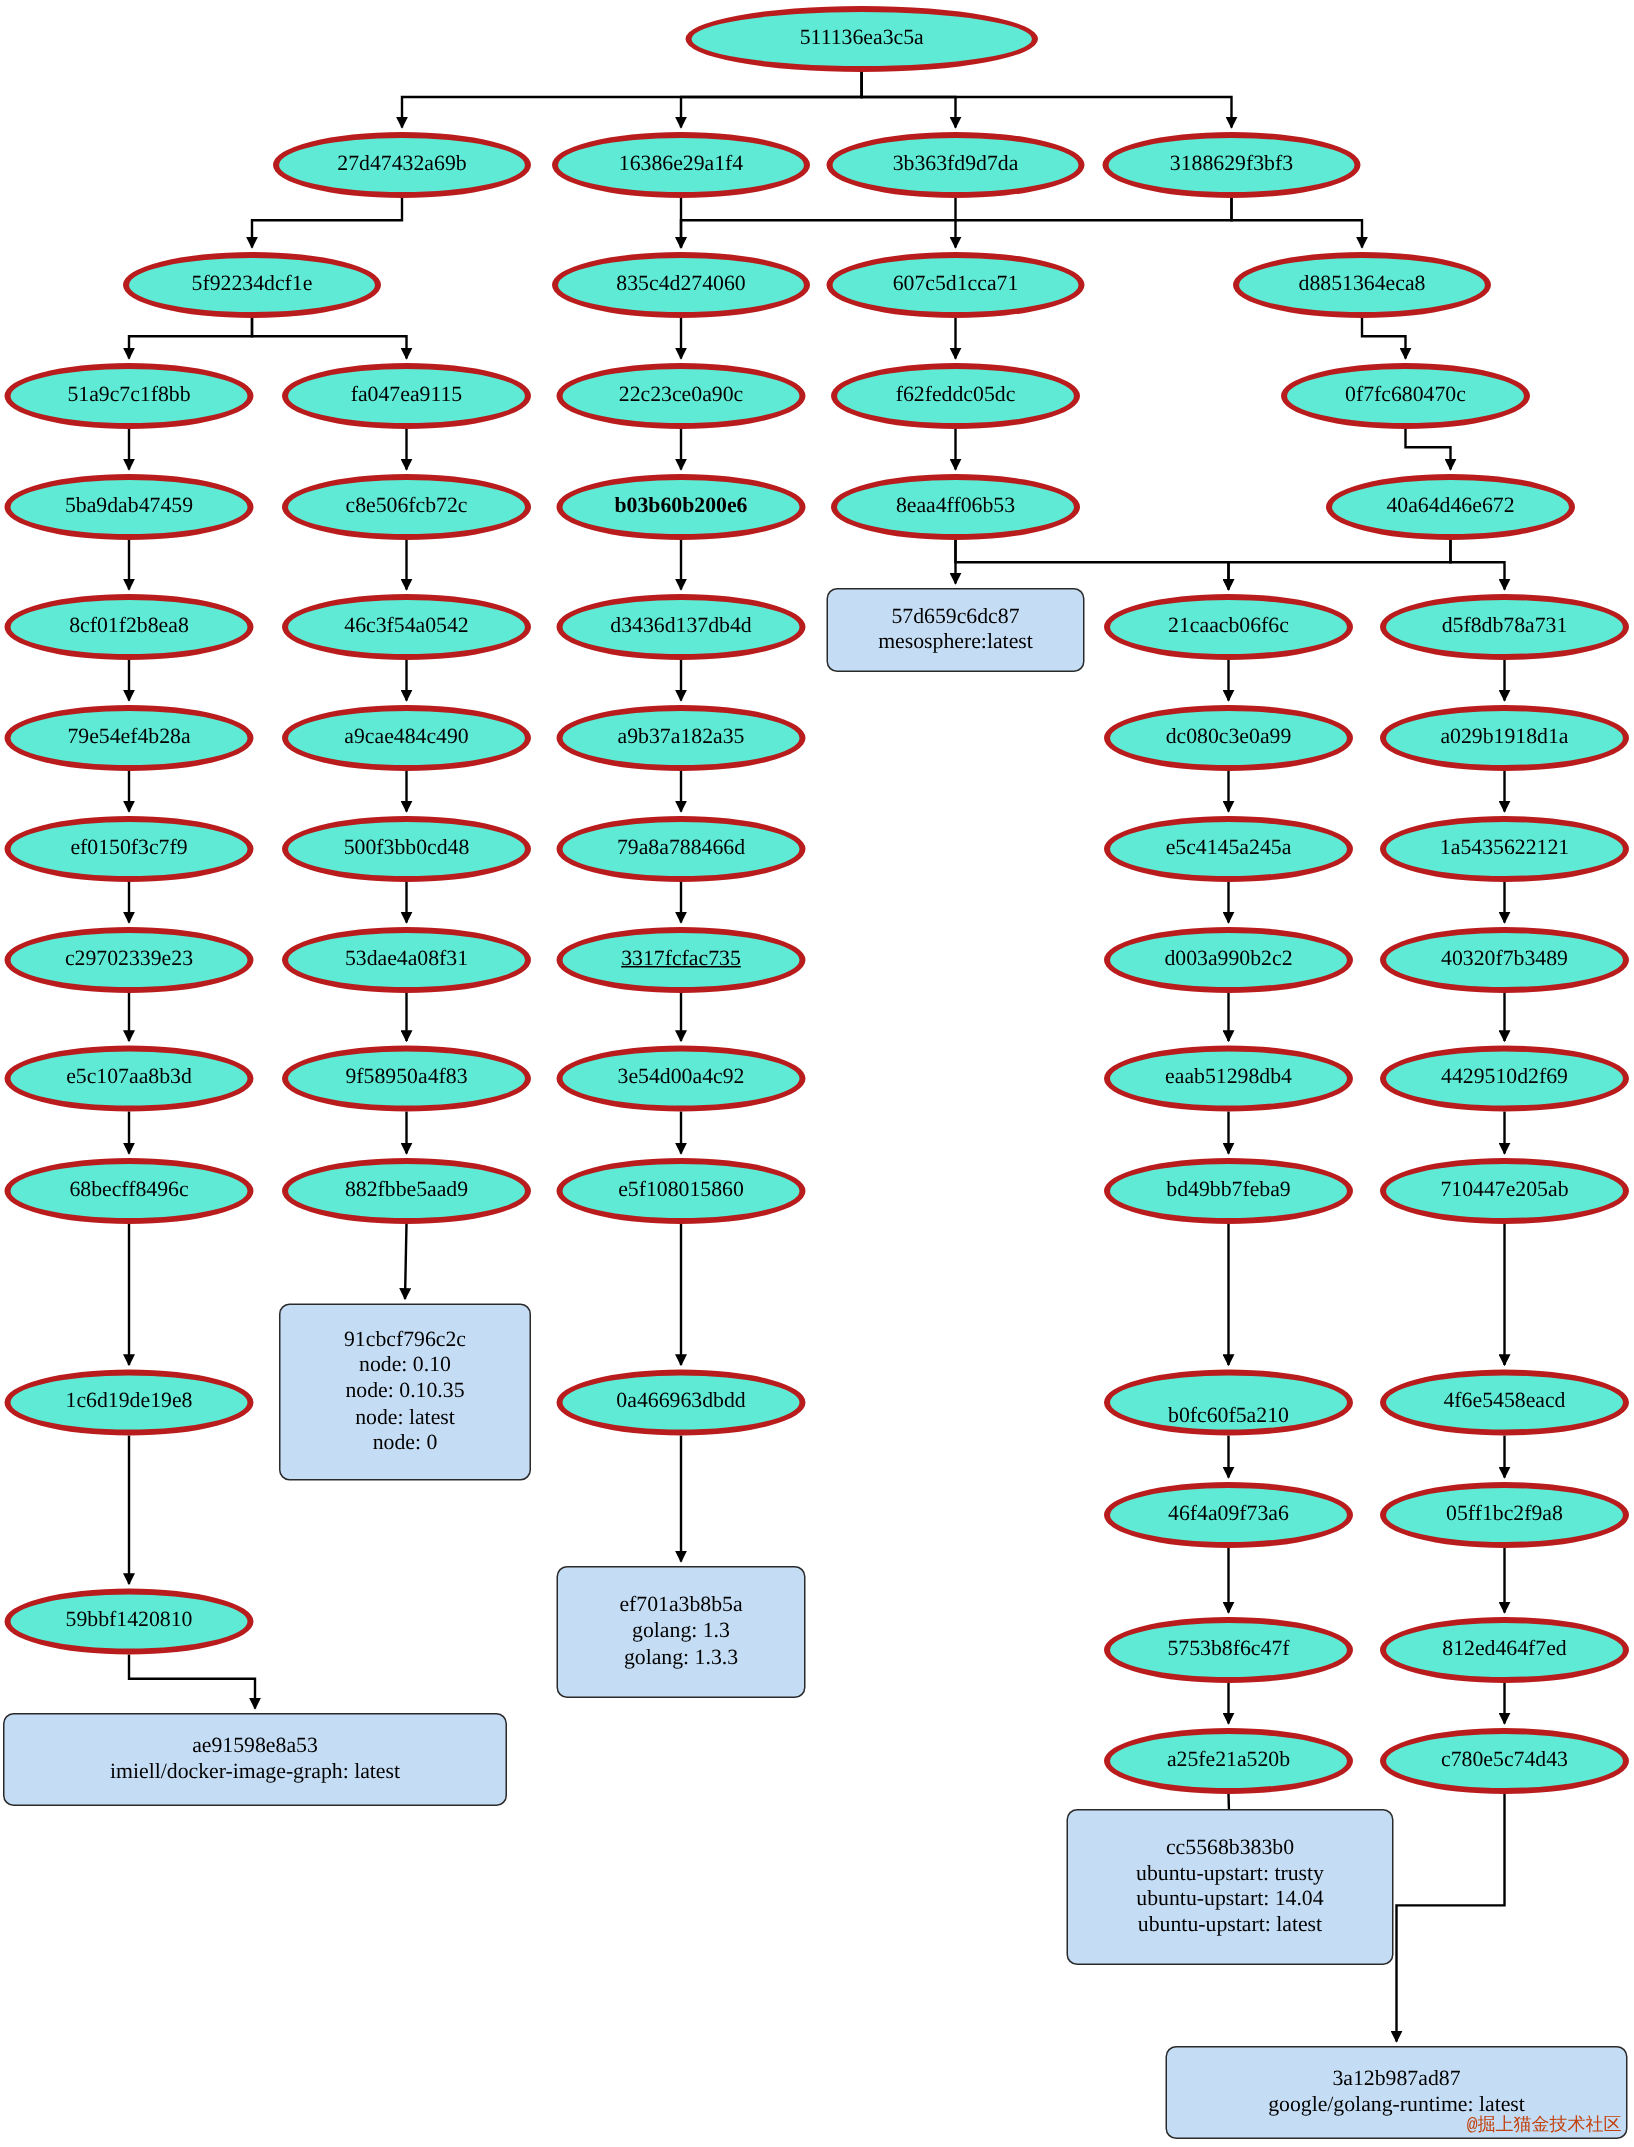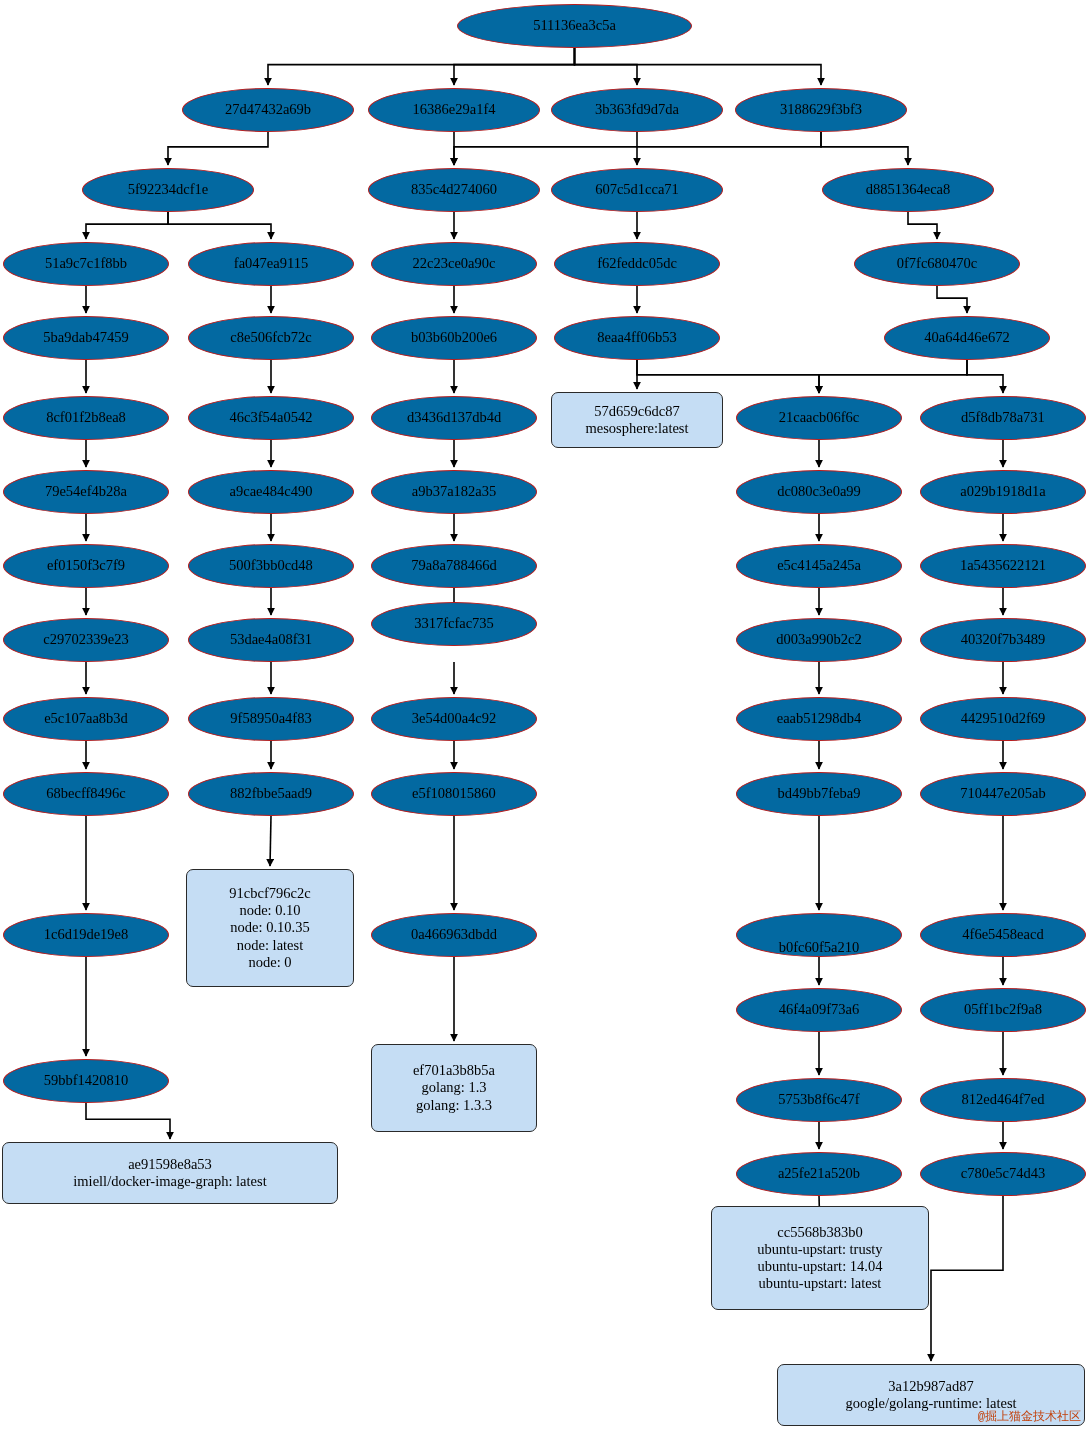--- a/index.html
+++ b/index.html
@@ -29,22 +29,22 @@
     display: flex;
     flex-direction: column;
     align-items: center;
     justify-content: center;
     text-align: center;
     color: #000000;
     line-height: 1.18;
   }
   .node.ellipse {
     border-radius: 50%;
-    background: #0369a1;
-    border: 1px solid #b91c1c;
+    background: #5eead4;
+    border: 4px solid #b91c1c;
     font-size: 14.5px;
   }
   .node.box {
     background: #c5ddf4;
     border: 1px solid #2a2a2a;
     border-radius: 7px;
     font-size: 14.5px;
     padding: 4px 6px;
   }
   .node .line {
@@ -182,21 +182,21 @@
       </div>
       <div class="node ellipse" style="left: 854px; top: 242px; width: 166px; height: 44px;">
         <div class="line">0f7fc680470c</div>
       </div>
       <div class="node ellipse" style="left: 3px; top: 316px; width: 166px; height: 44px;">
         <div class="line">5ba9dab47459</div>
       </div>
       <div class="node ellipse" style="left: 188px; top: 316px; width: 166px; height: 44px;">
         <div class="line">c8e506fcb72c</div>
       </div>
-      <div class="node ellipse" style="left: 371px; top: 316px; width: 166px; height: 44px;">
+      <div class="node ellipse" style="left: 371px; top: 316px; width: 166px; height: 44px; font-weight: bold;">
         <div class="line">b03b60b200e6</div>
       </div>
       <div class="node ellipse" style="left: 554px; top: 316px; width: 166px; height: 44px;">
         <div class="line">8eaa4ff06b53</div>
       </div>
       <div class="node ellipse" style="left: 884px; top: 316px; width: 166px; height: 44px;">
         <div class="line">40a64d46e672</div>
       </div>
       <div class="node box" style="left: 551px; top: 392px; width: 172px; height: 56px;">
         <div class="line">57d659c6dc87</div>
@@ -246,21 +246,21 @@
       </div>
       <div class="node ellipse" style="left: 920px; top: 544px; width: 166px; height: 44px; align-items: center;">
         <div class="line">1a5435622121</div>
       </div>
       <div class="node ellipse" style="left: 3px; top: 618px; width: 166px; height: 44px;">
         <div class="line">c29702339e23</div>
       </div>
       <div class="node ellipse" style="left: 188px; top: 618px; width: 166px; height: 44px;">
         <div class="line">53dae4a08f31</div>
       </div>
-      <div class="node ellipse" style="left: 371px; top: 602px; width: 166px; height: 44px;">
+      <div class="node ellipse" style="left: 371px; top: 618px; width: 166px; height: 44px; text-decoration: underline;">
         <div class="line">3317fcfac735</div>
       </div>
       <div class="node ellipse" style="left: 736px; top: 618px; width: 166px; height: 44px;">
         <div class="line">d003a990b2c2</div>
       </div>
       <div class="node ellipse" style="left: 920px; top: 618px; width: 166px; height: 44px; justify-content: center;">
         <div class="line">40320f7b3489</div>
       </div>
       <div class="node ellipse" style="left: 3px; top: 697px; width: 166px; height: 44px;">
         <div class="line">e5c107aa8b3d</div>

